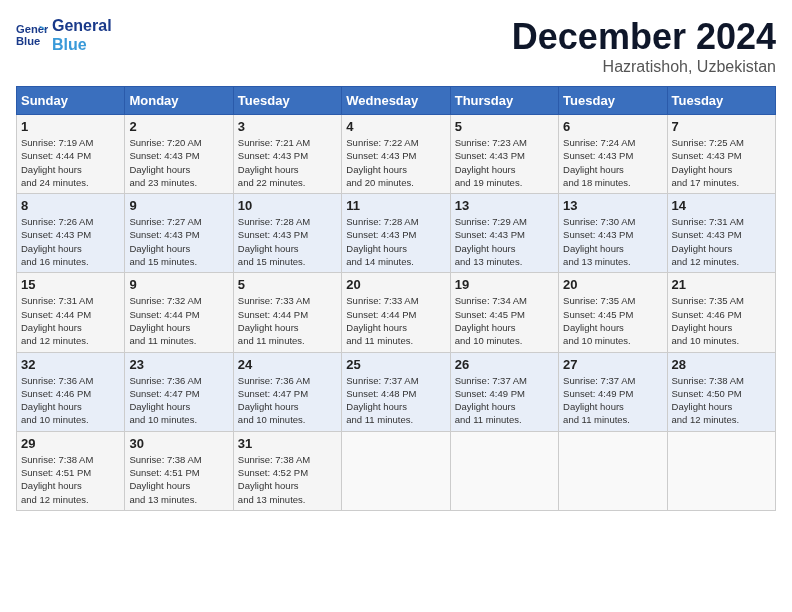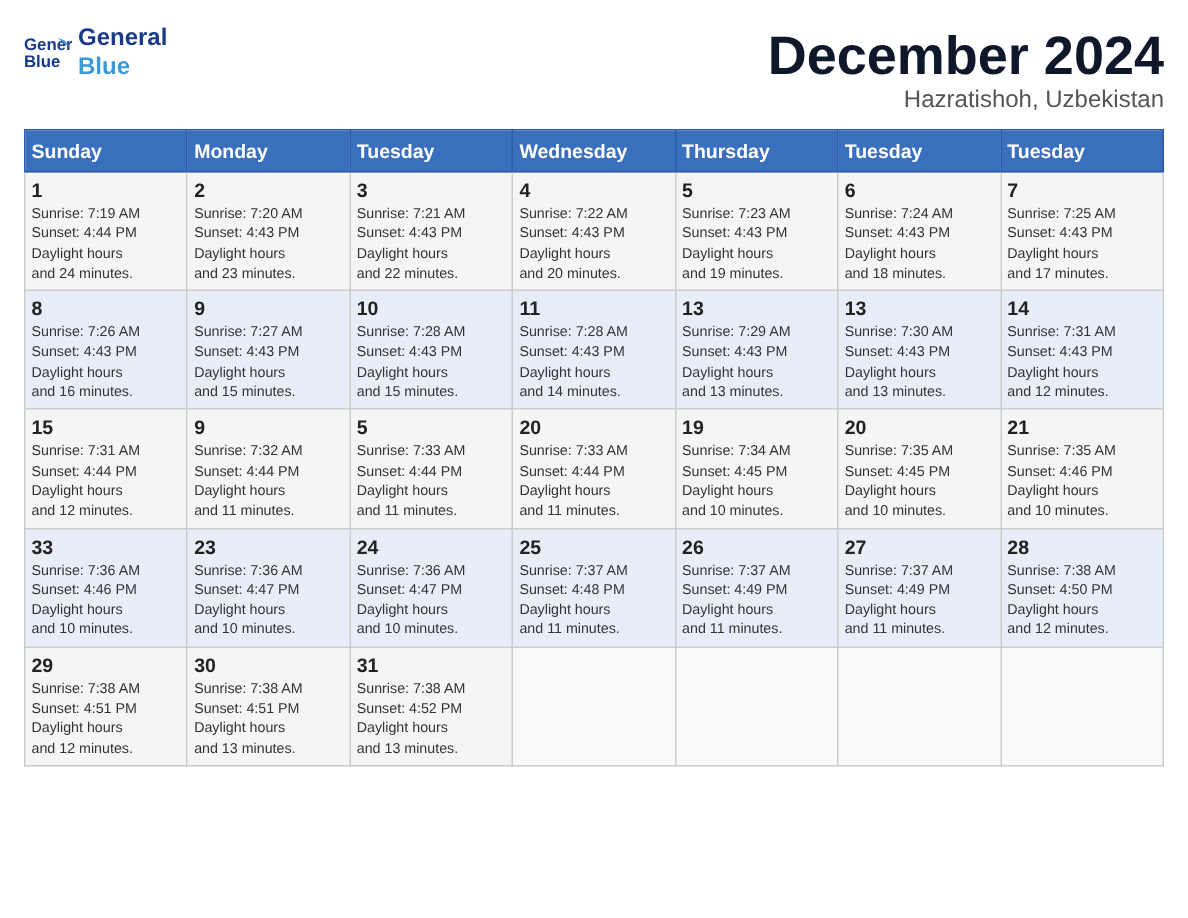--- a/index.html
+++ b/index.html
@@ -306,21 +306,21 @@
         <div class="day-info">
           Sunrise: 7:35 AM<br>
           Sunset: 4:46 PM<br>
           Daylight hours<br>
           and 10 minutes.
         </div>
       </td>
       </tr>
       <tr>
         <td>
-        <span class="day-number">33</span>
+        <span class="day-number">32</span>
         <div class="day-info">
           Sunrise: 7:36 AM<br>
           Sunset: 4:46 PM<br>
           Daylight hours<br>
           and 10 minutes.
         </div>
       </td>
         <td>
         <span class="day-number">23</span>
         <div class="day-info">

